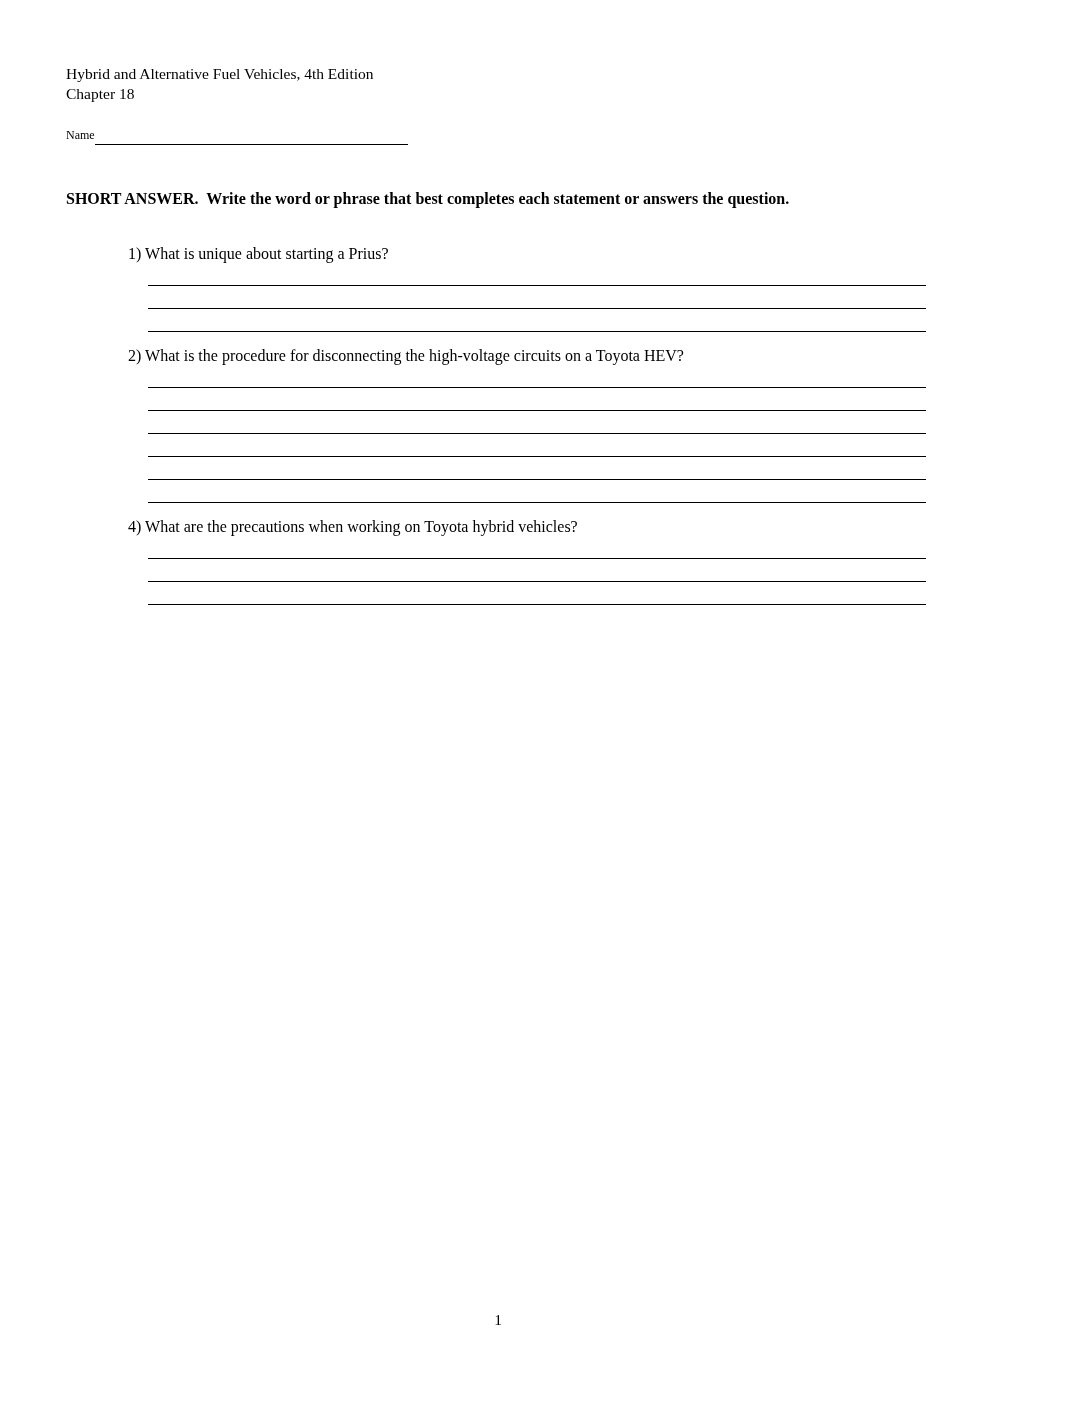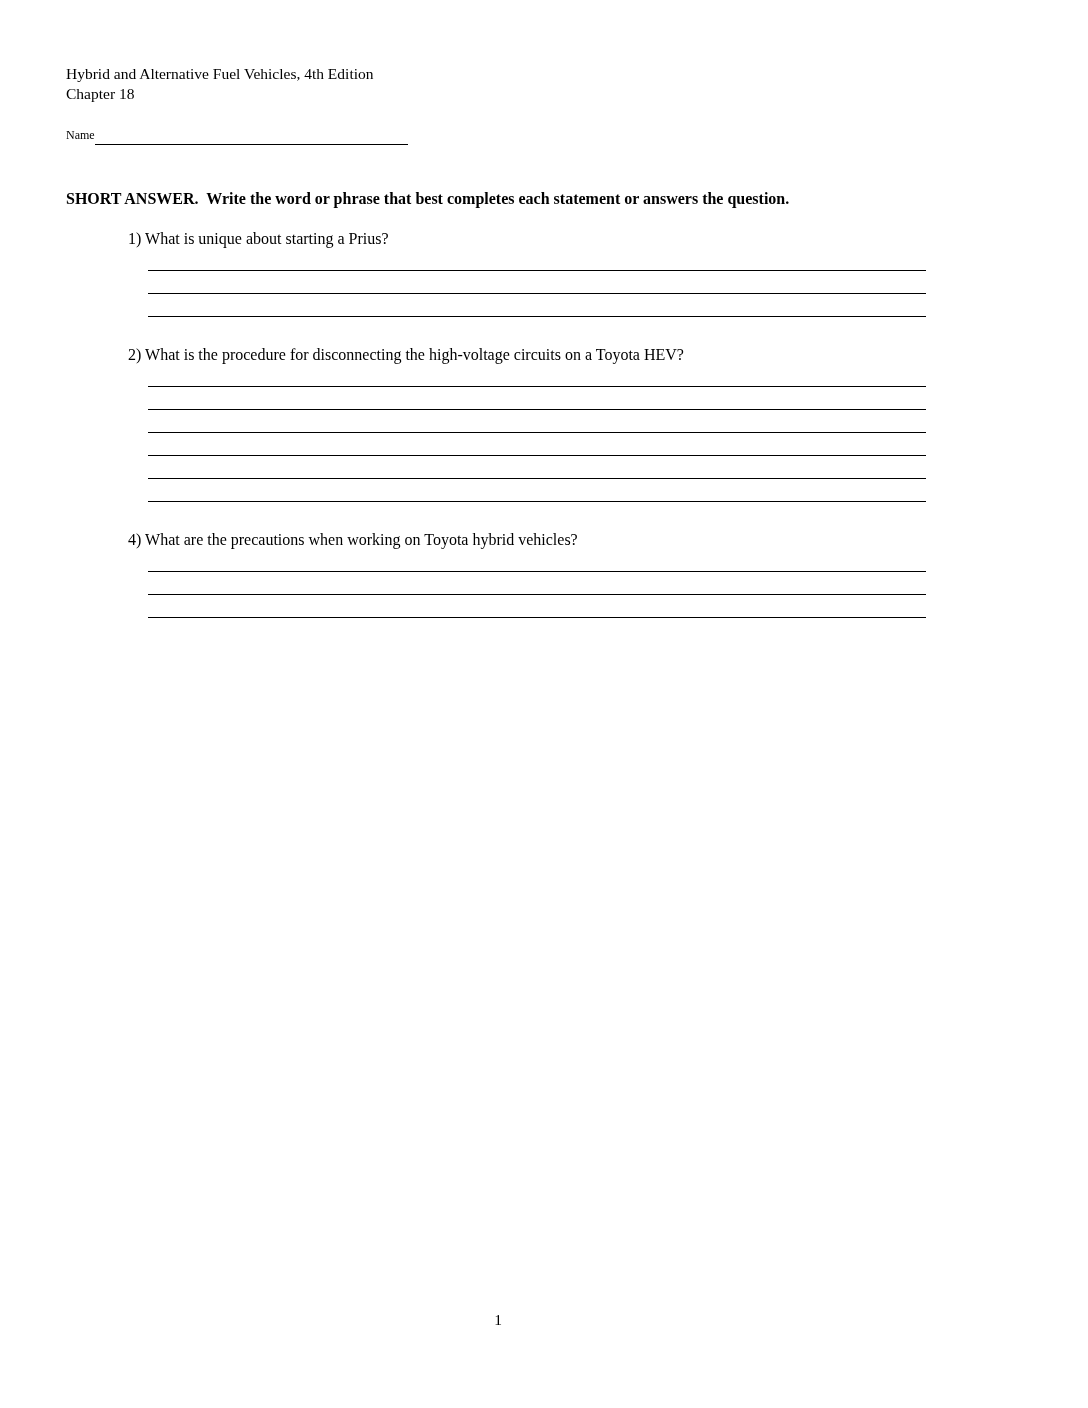--- a/index.html
+++ b/index.html
@@ -33,22 +33,22 @@
     border-bottom: 1.5px solid #000;
   }
   .instructions {
     margin-top: 44px;
     font-weight: bold;
     font-size: 16px;
     line-height: 20px;
     white-space: pre-wrap;
   }
   .questions { }
-  .question { margin-top: 28px; }
-  .question:first-child { margin-top: 20px; font-family: Liberation Serif, serif; }
+  .question { margin-top: 14px; }
+  .question:first-child { margin-top: 35px; font-family: Liberation Serif, serif; }
   .question-line {
     padding-left: 62px;
     font-size: 16px;
     line-height: 19px;
   }
   .answer-lines {
     margin-left: 82px;
     margin-right: 4px;
   }
   .answer-line {

